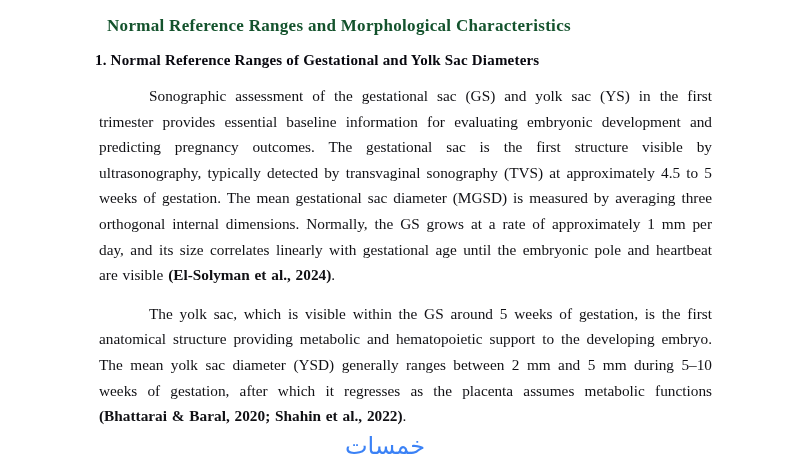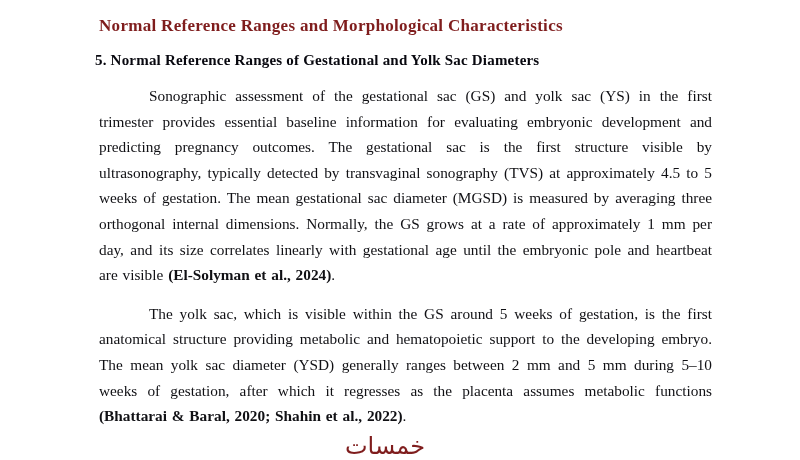--- a/index.html
+++ b/index.html
@@ -18,22 +18,22 @@
   .doc {
     position: absolute;
     top: 16px;
     left: 95px;
     right: 88px;
   }
   .doc-title {
     font-size: 17px;
     font-weight: bold;
     letter-spacing: 0.3px;
-    margin: 0 0 16px 4px;
-    color: #7f1d1d;
+    margin: 0 0 16px 12px;
+    color: #14532d;
   }
   .section-heading {
     font-size: 15px;
     font-weight: bold;
     letter-spacing: 0.2px;
     margin: 0 0 14px 0;
     color: #08080f;
   }
   .para {
     font-size: 15.3px;
@@ -46,33 +46,33 @@
   .cite {
     font-weight: bold;
   }
   .watermark {
     position: absolute;
     left: 0;
     right: 30px;
     bottom: 0px;
     text-align: center;
     font-size: 24px;
-    color: #7f1d1d;
+    color: #3b82f6;
     font-family: "DejaVu Sans", sans-serif;
     user-select: none;
   }
 </style>
 </head>
 <body>
 
 <div class="doc">
 
   <h1 class="doc-title">Normal Reference Ranges and Morphological Characteristics</h1>
 
-  <h2 class="section-heading">5. Normal Reference Ranges of Gestational and Yolk Sac Diameters</h2>
+  <h2 class="section-heading">1. Normal Reference Ranges of Gestational and Yolk Sac Diameters</h2>
 
   <p class="para"><span>Sonographic assessment of the gestational sac (GS) and yolk sac (YS) in the first trimester provides essential baseline information for evaluating embryonic development and predicting pregnancy outcomes. The gestational sac is the first structure visible by ultrasonography, typically detected by transvaginal sonography (TVS) at approximately 4.5 to 5 weeks of gestation. The mean gestational sac diameter (MGSD) is measured by averaging three orthogonal internal dimensions. Normally, the GS grows at a rate of approximately 1 mm per day, and its size correlates linearly with gestational age until the embryonic pole and heartbeat are visible </span><span class="cite">(El-Solyman et al., 2024)</span><span>.</span></p>
 
   <p class="para"><span>The yolk sac, which is visible within the GS around 5 weeks of gestation, is the first anatomical structure providing metabolic and hematopoietic support to the developing embryo. The mean yolk sac diameter (YSD) generally ranges between 2 mm and 5 mm during 5–10 weeks of gestation, after which it regresses as the placenta assumes metabolic functions </span><span class="cite">(Bhattarai &amp; Baral, 2020; Shahin et al., 2022)</span><span>.</span></p>
 
 </div>
 
 <div class="watermark">خمسات</div>
 
 </body></html>

